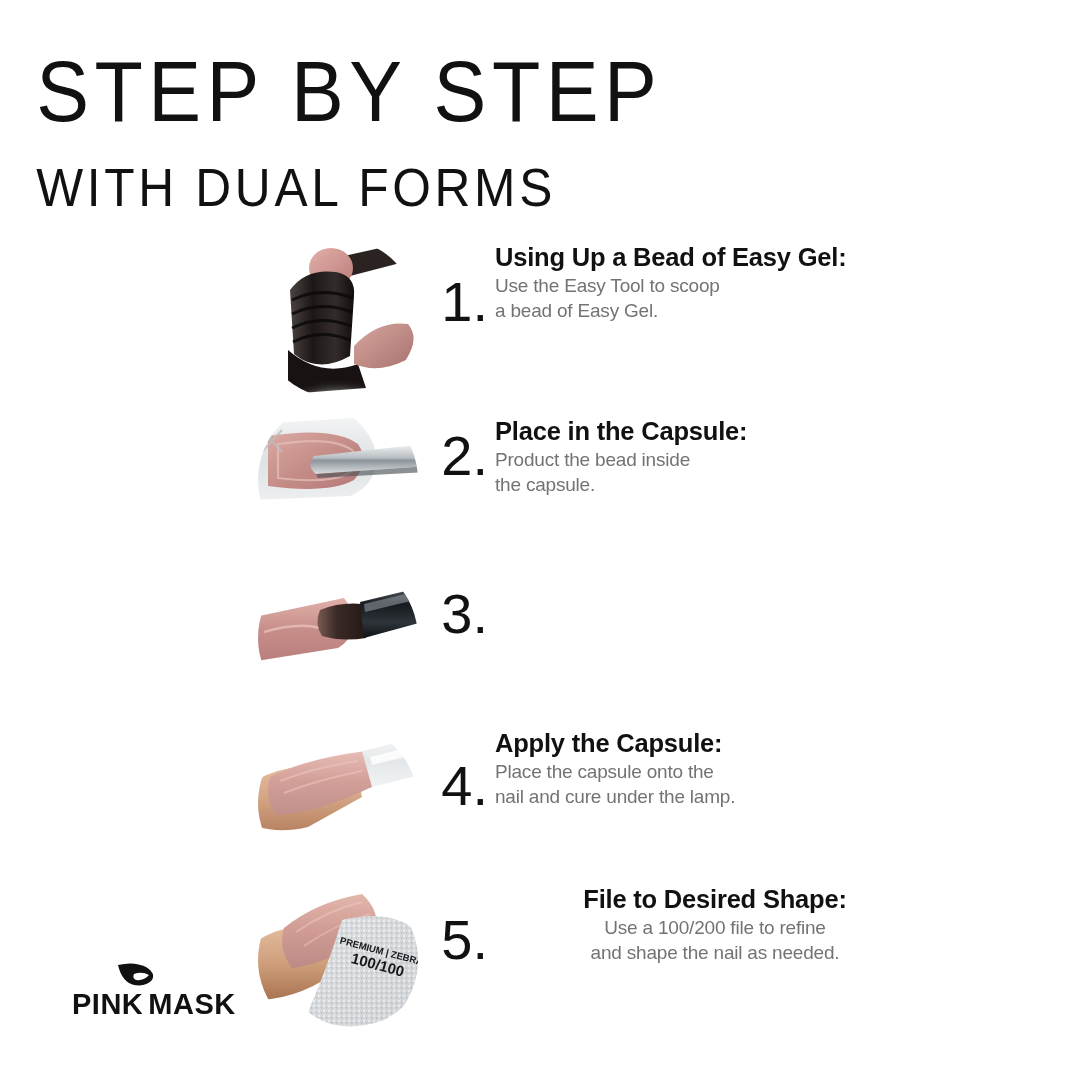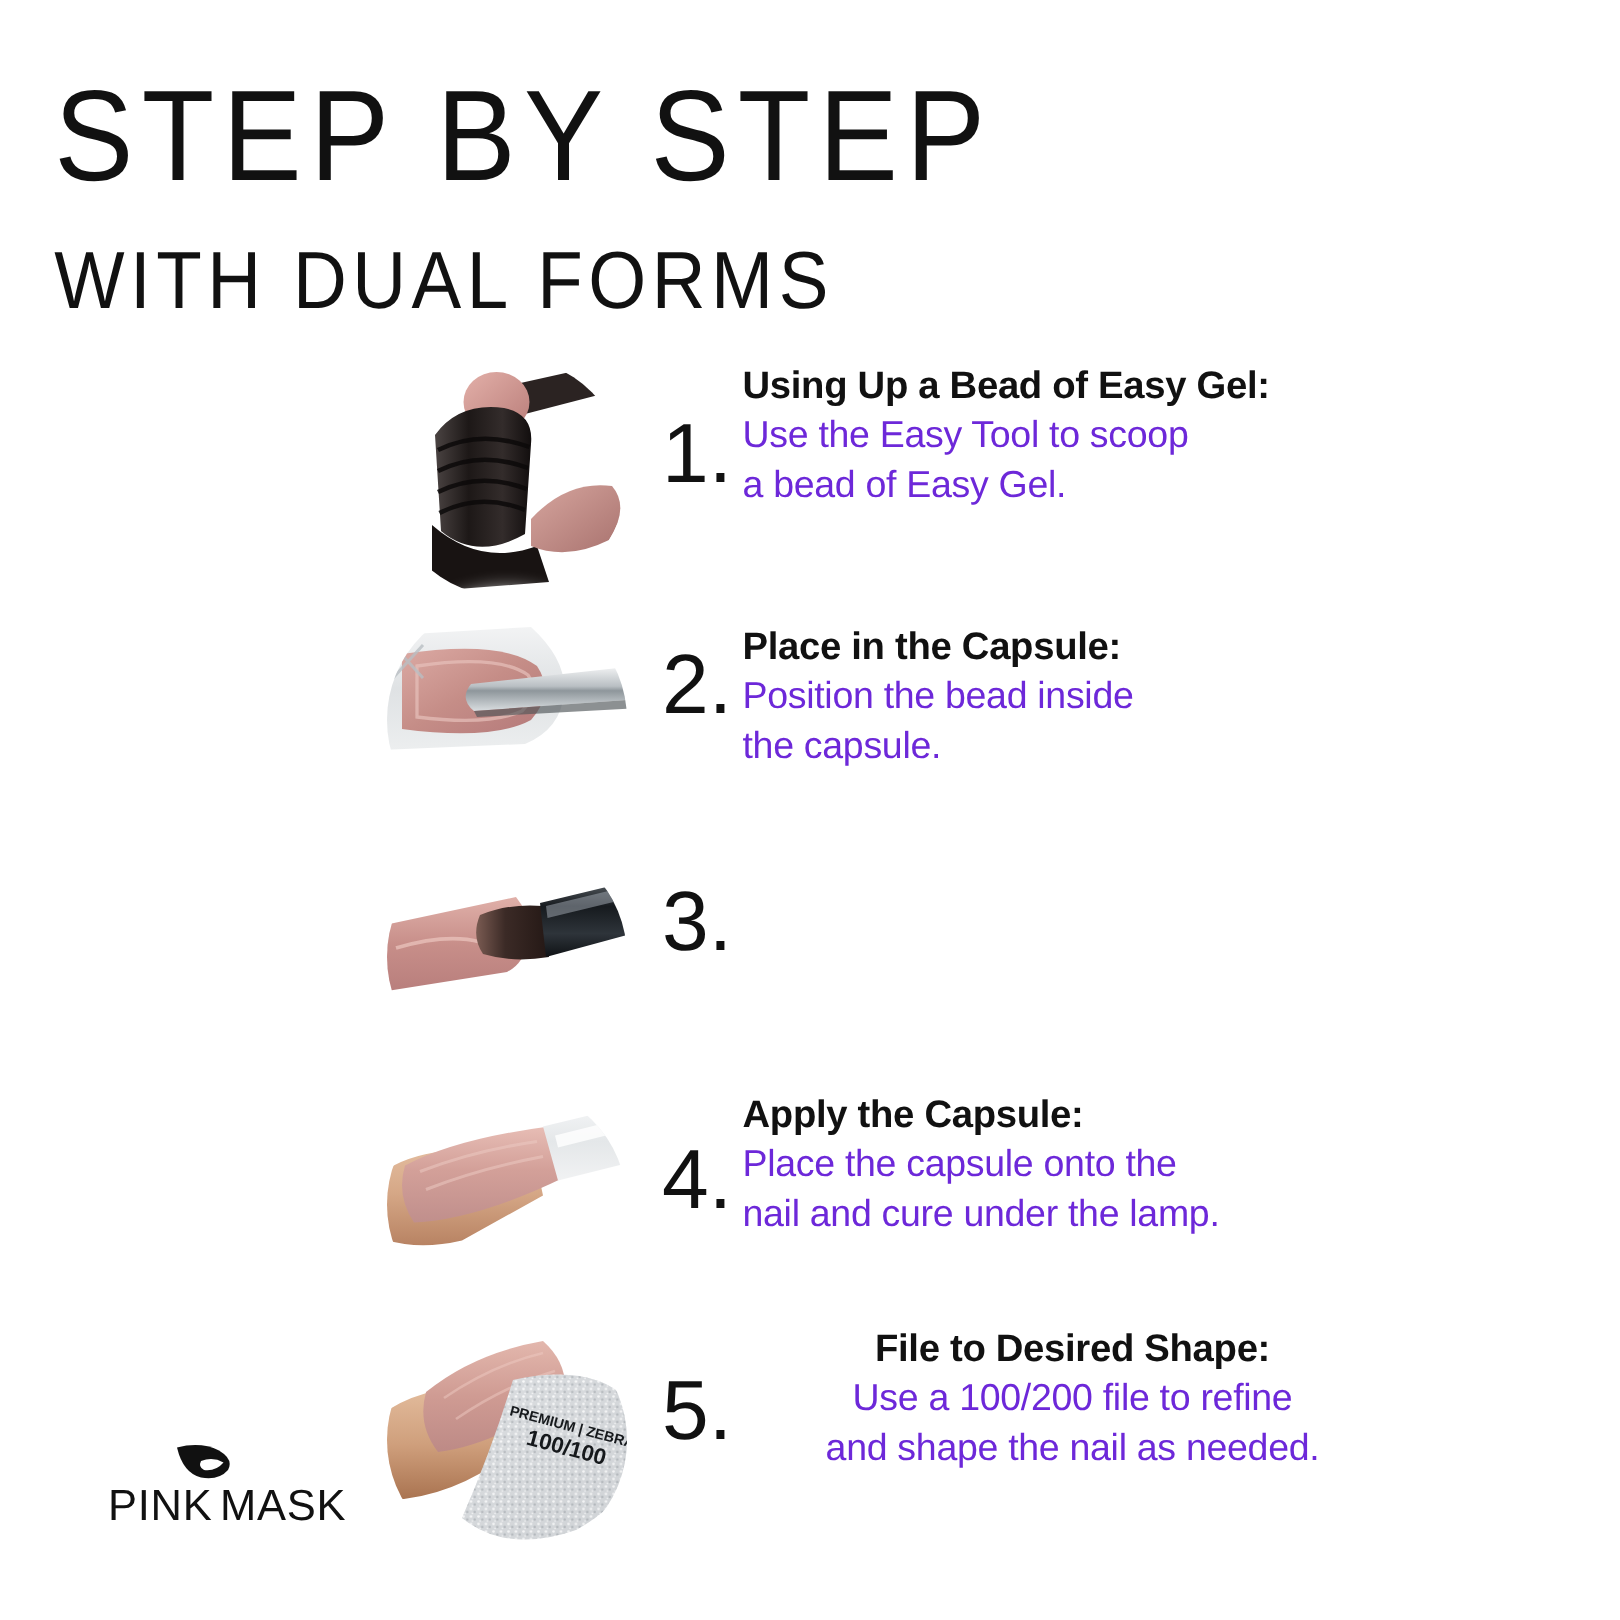--- a/index.html
+++ b/index.html
@@ -99,40 +99,40 @@
   }
   .step-title {
     font-size: 25.5px;
     font-weight: 700;
     line-height: 1.18;
     letter-spacing: -0.2px;
     color: #111111;
     margin: 0 0 2px 0;
   }
   .step-body {
-    font-size: 25px;
+    font-size: 19px;
     font-weight: 300;
     line-height: 1.30;
     letter-spacing: -0.2px;
-    color: #6d28d9;
+    color: #737373;
     margin: 0;
   }
   .step-body span { display: block; white-space: nowrap; }
 
   
   .logo {
     position: absolute;
     left: 72px;
     top: 962px;
     width: 180px;
   }
   .logo .leaf { display: block; margin-left: 44px; margin-bottom: 2px; }
   .logo .wordmark {
     font-size: 29px;
-    font-weight: 400;
+    font-weight: 700;
     letter-spacing: 0.5px;
     color: #111111;
     line-height: 1;
     white-space: nowrap;
   }
   .logo .wordmark .gap { display: inline-block; width: 5px; }
 </style>
 </head>
 <body>
 
@@ -229,21 +229,21 @@
 
           <path d="M56 56 L166 44 L170 66 L58 74 Q48 66 56 56 Z" fill="url(#g2c)"></path>
           <path d="M58 74 L170 66 L170 72 L60 78 Z" fill="#4e5458" opacity="0.65"></path>
         </svg>
       </div>
     </div>
     <div class="num" style="top:36px;">2.</div>
     <div class="txt" style="top:24px;">
       <p class="step-title">Place in the Capsule:</p>
       <p class="step-body">
-        <span>Position the bead inside</span>
+        <span>Product the bead inside</span>
         <span>the capsule.</span>
       </p>
     </div>
   </div>
 
   <div class="step-row">
     <div class="thumb" style="top:6px;">
       <div class="scene">
         <svg viewBox="0 0 160 160" width="160" height="160">
           <defs>

